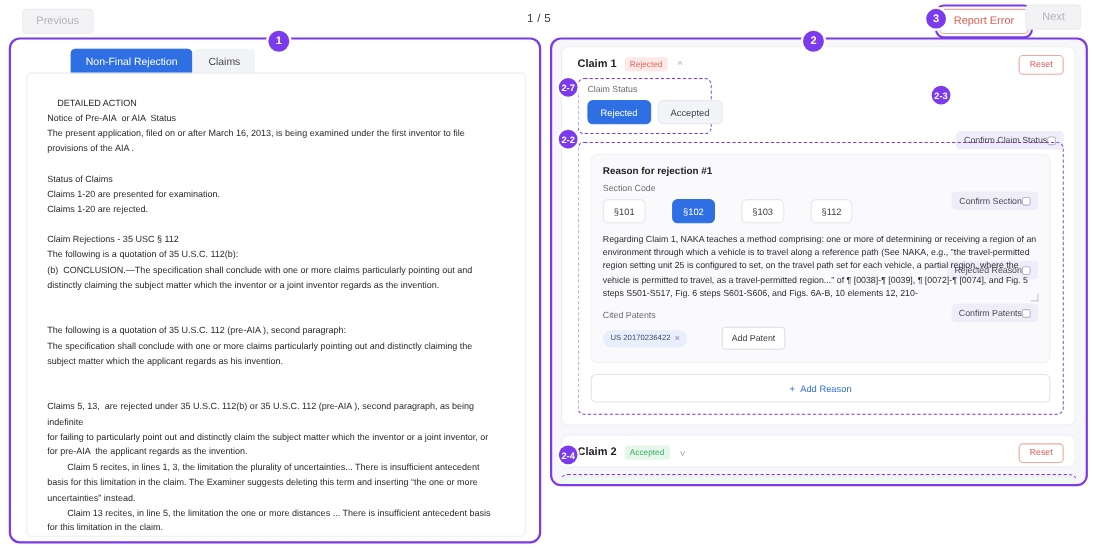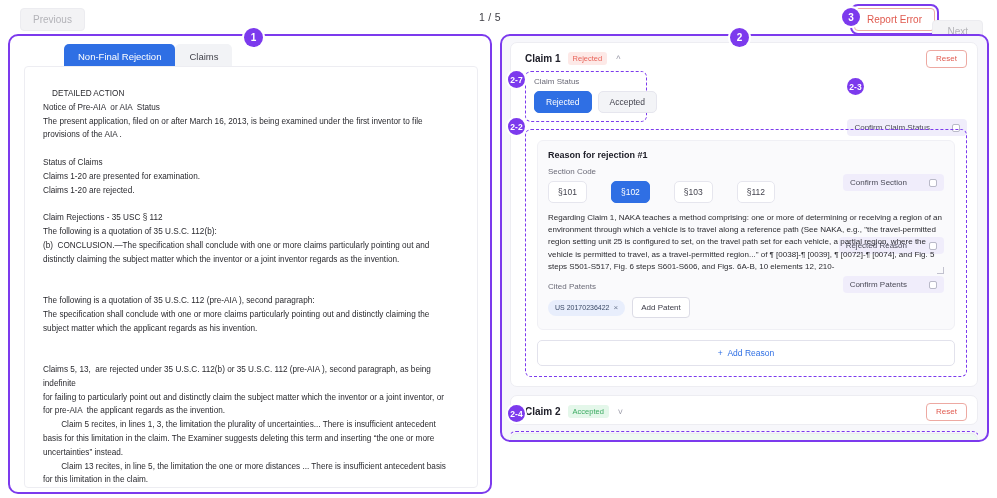--- a/index.html
+++ b/index.html
@@ -21,21 +21,21 @@
     padding: 4px 12px;
     font-size: 10px; color: #b3b3b8;
     background: #f3f3f5; border: 1px solid #ececf0; border-radius: 4px;
     line-height: 13px;
   }
   .pager {
     position: absolute; left: 479px; top: 11px;
     font-size: 10.5px; color: #3c3c43; letter-spacing: .3px;
   }
   .btn-next {
-    position: absolute; right: 14px; top: 20px;
+    position: absolute; right: 14px; top: 4px;
     padding: 4px 14px;
     font-size: 10px; color: #b3b3b8;
     background: #f3f3f5; border: 1px solid #ececf0; border-radius: 4px;
     line-height: 13px;
   }
   .report-wrap {
     position: absolute; right: 58px; top: 4px;
     border: 2px solid #7c3aed; border-radius: 8px; padding: 2px;
   }
   .btn-report {
@@ -126,21 +126,21 @@
   }
   .field-label { font-size: 8px; color: #6b6b78; margin-bottom: 5px; }
   .seg-row { display: flex; gap: 6px; }
   .seg {
     font-size: 8.5px; padding: 5px 11px; border-radius: 5px; line-height: 10px;
     border: 1px solid #e6e6ee; background: #f3f4f7; color: #43434e;
   }
   .seg.on { background: #2f6fe4; color: #fff; border-color: #2f6fe4; }
 
   .confirm-pill {
-    position: absolute; display: flex; align-items: center; gap: 22px;
+    position: absolute; display: flex; align-items: center; gap: 0;
     background: #f0edfb; border-radius: 4px; padding: 4px 7px;
     font-size: 8px; color: #4a4a57;
   }
   .cbox {
     width: 8px; height: 8px; border: 1px solid #b9b9c8;
     border-radius: 2px; background: #fff; display: inline-block;
   }
 
   .reason-box {
     margin: 7px 10px 9px 14px; padding: 10px 11px 10px 11px;
@@ -169,21 +169,21 @@
   .cited-label { font-size: 8px; color: #6b6b78; margin: 9px 0 6px 0; }
   .chip-row { display: flex; align-items: center; gap: 7px; }
   .chip {
     background: #e8eefc; color: #3b4a66; border-radius: 9px;
     font-size: 7px; padding: 4px 7px; line-height: 8px;
     display: flex; align-items: center; gap: 4px;
   }
   .chip-x { color: #6f7b92; font-size: 8px; }
   .btn-addpatent {
     font-size: 8px; padding: 5px 8px; line-height: 9px;
-    border: 1px solid #dcdce6; border-radius: 4px; background: #fff; color: #3a3a46;
+    border: 1px solid #dcdce6; border-radius: 4px; background: #fff; color: #3a3a46; margin-left: 24px;
   }
   .btn-addreason {
     margin-top: 10px; width: 100%;
     font-size: 8.5px; color: #2f6fe4; background: #fff;
     border: 1px solid #e2e2ec; border-radius: 5px;
     padding: 7px 0; text-align: center; line-height: 10px;
   }
   .claim3-hl { background: #effaf2; }
   .dash-row {
     position: absolute; left: -3px; top: -3px; right: -3px; bottom: -3px;

